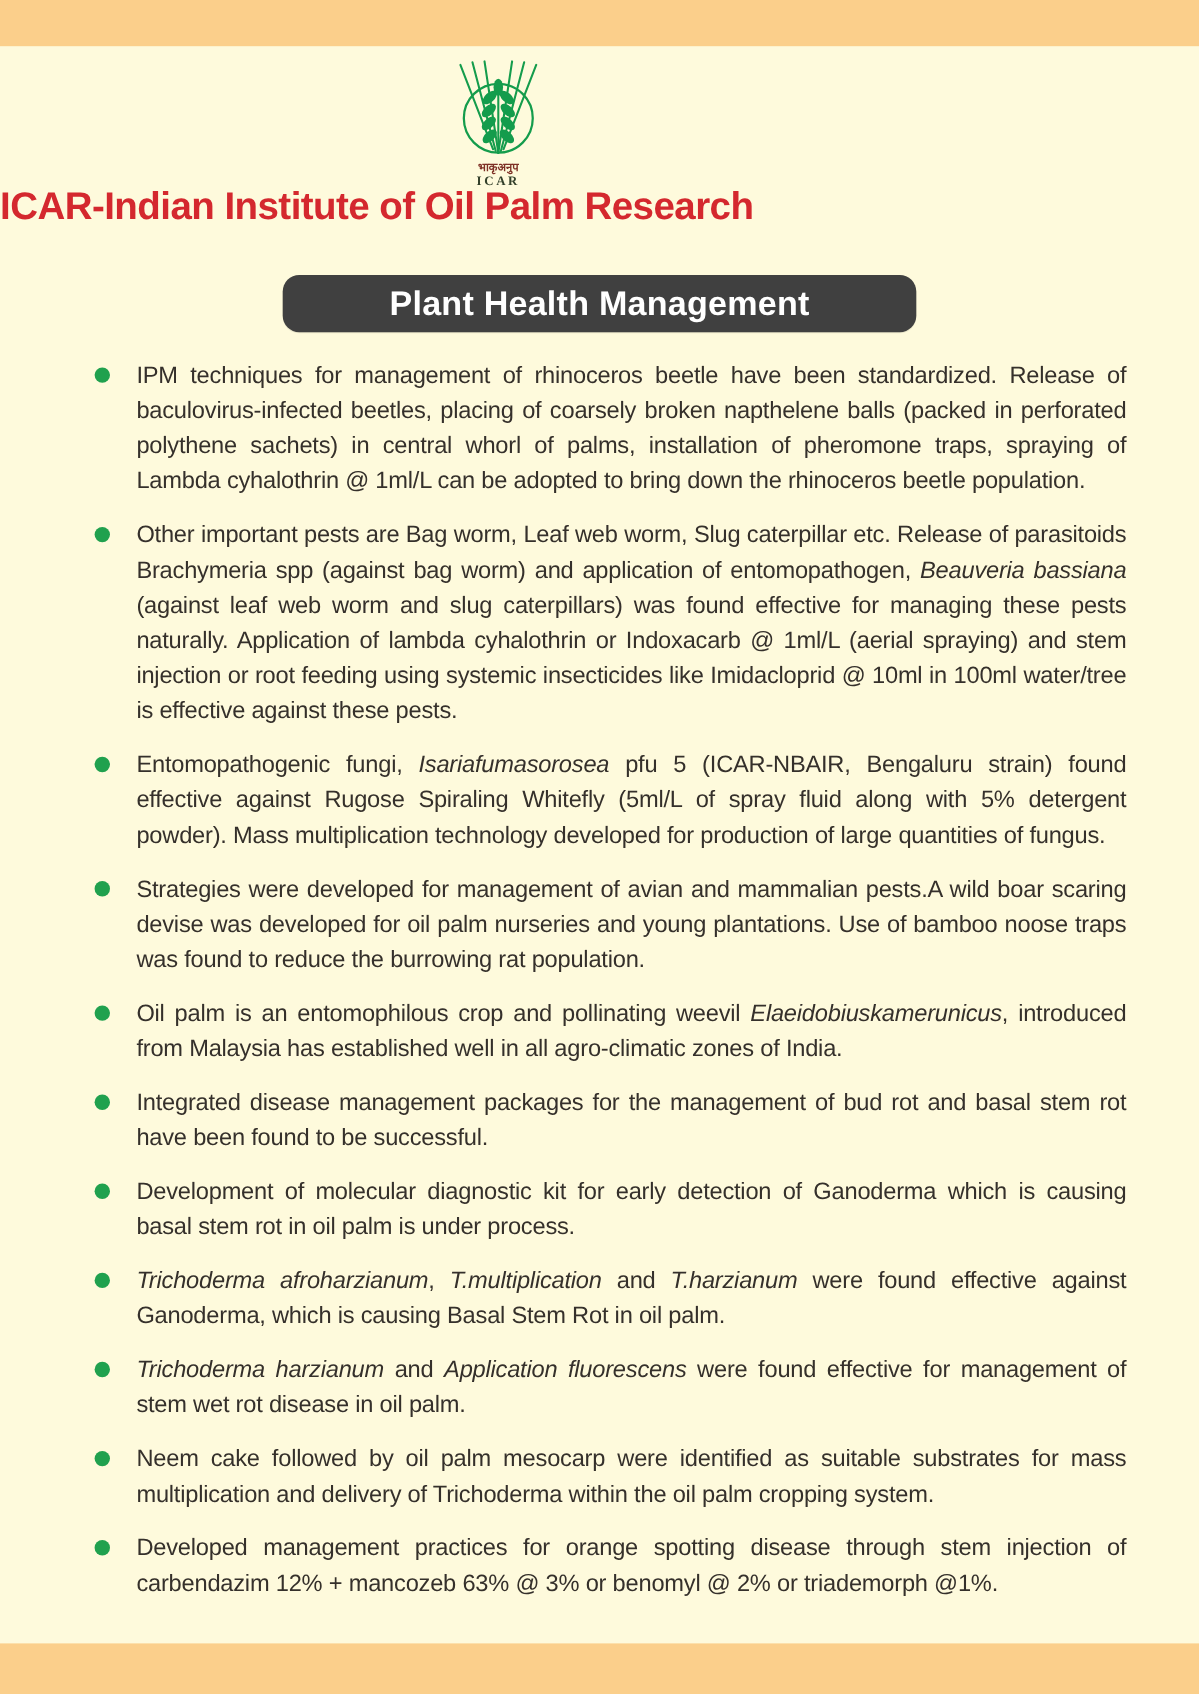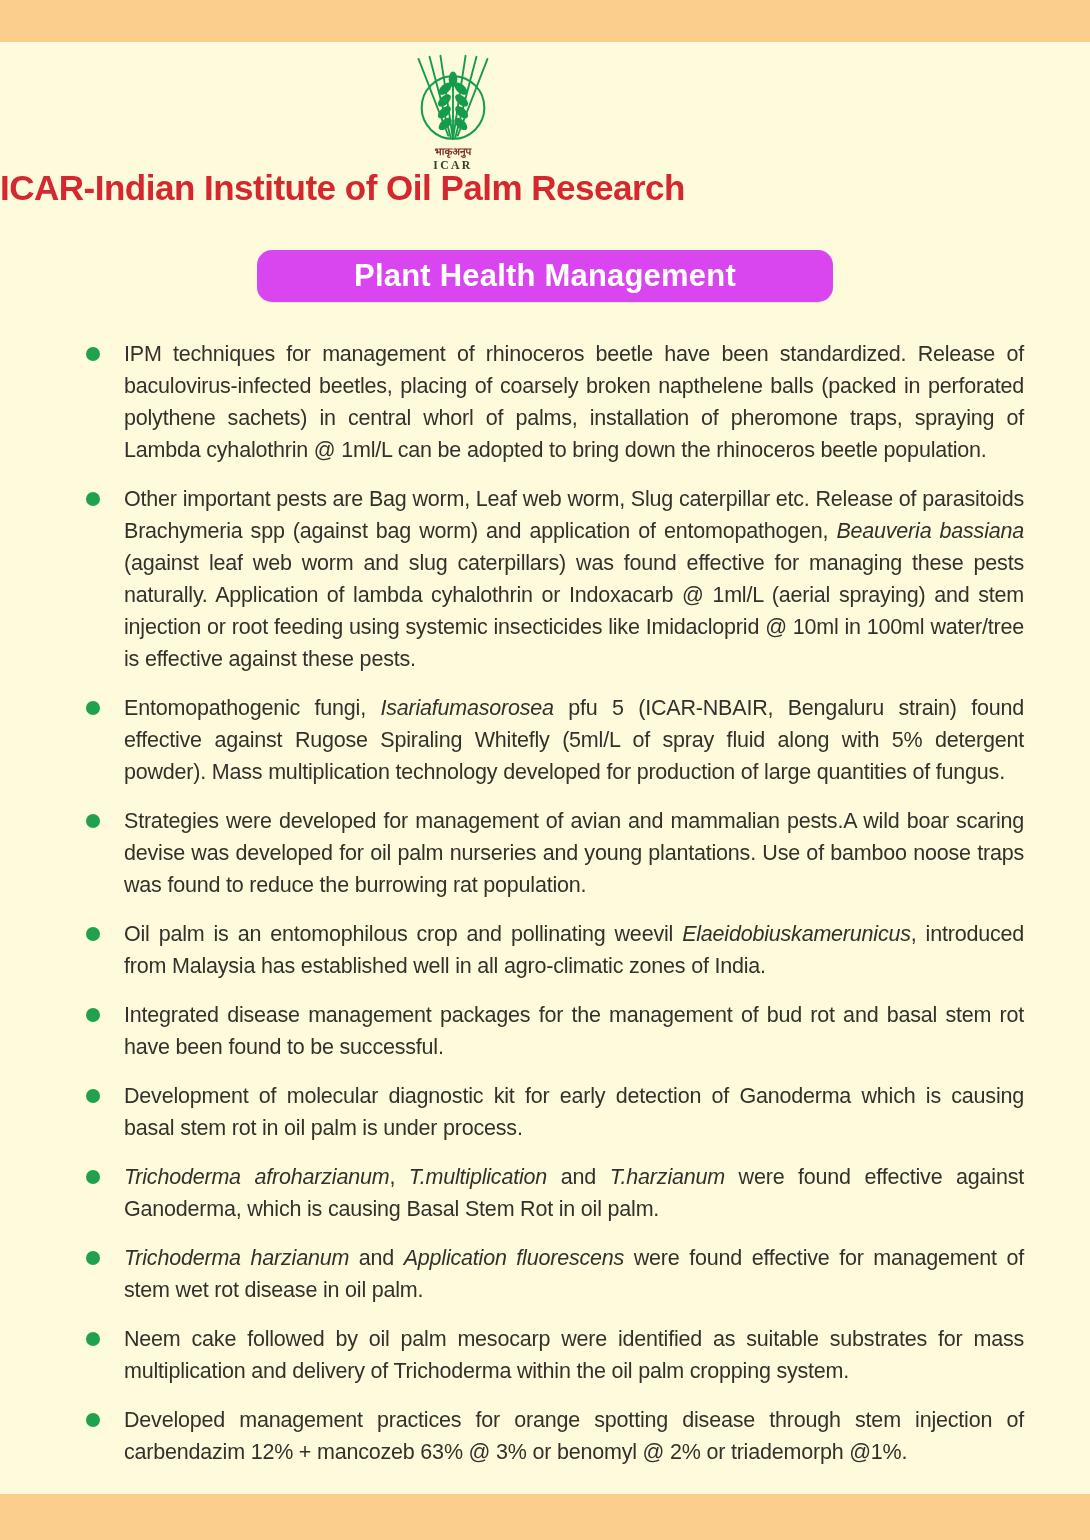--- a/index.html
+++ b/index.html
@@ -39,36 +39,36 @@
     color: #D4282E;
     letter-spacing: -0.5px;
   }
   .banner {
     position: absolute;
     top: 250px;
     left: 50%;
     transform: translateX(-50%);
     width: 576px;
     height: 52px;
-    background: #d946ef;
+    background: #404040;
     border-radius: 15px;
     display: flex;
     align-items: center;
     justify-content: center;
     box-shadow: 0 1px 0 rgba(0,0,0,0.08);
   }
   .banner span {
     color: #FFFFFF;
     font-size: 31px;
     font-weight: bold;
     letter-spacing: 0.2px;
   }
   .bullet-list {
     position: absolute;
-    top: 338px;
+    top: 325px;
     left: 0;
     width: 1090px;
     padding: 0;
     box-sizing: border-box;
   }
   .bullet-item {
     display: flex;
     align-items: flex-start;
     padding-left: 86px;
     padding-right: 66px;

